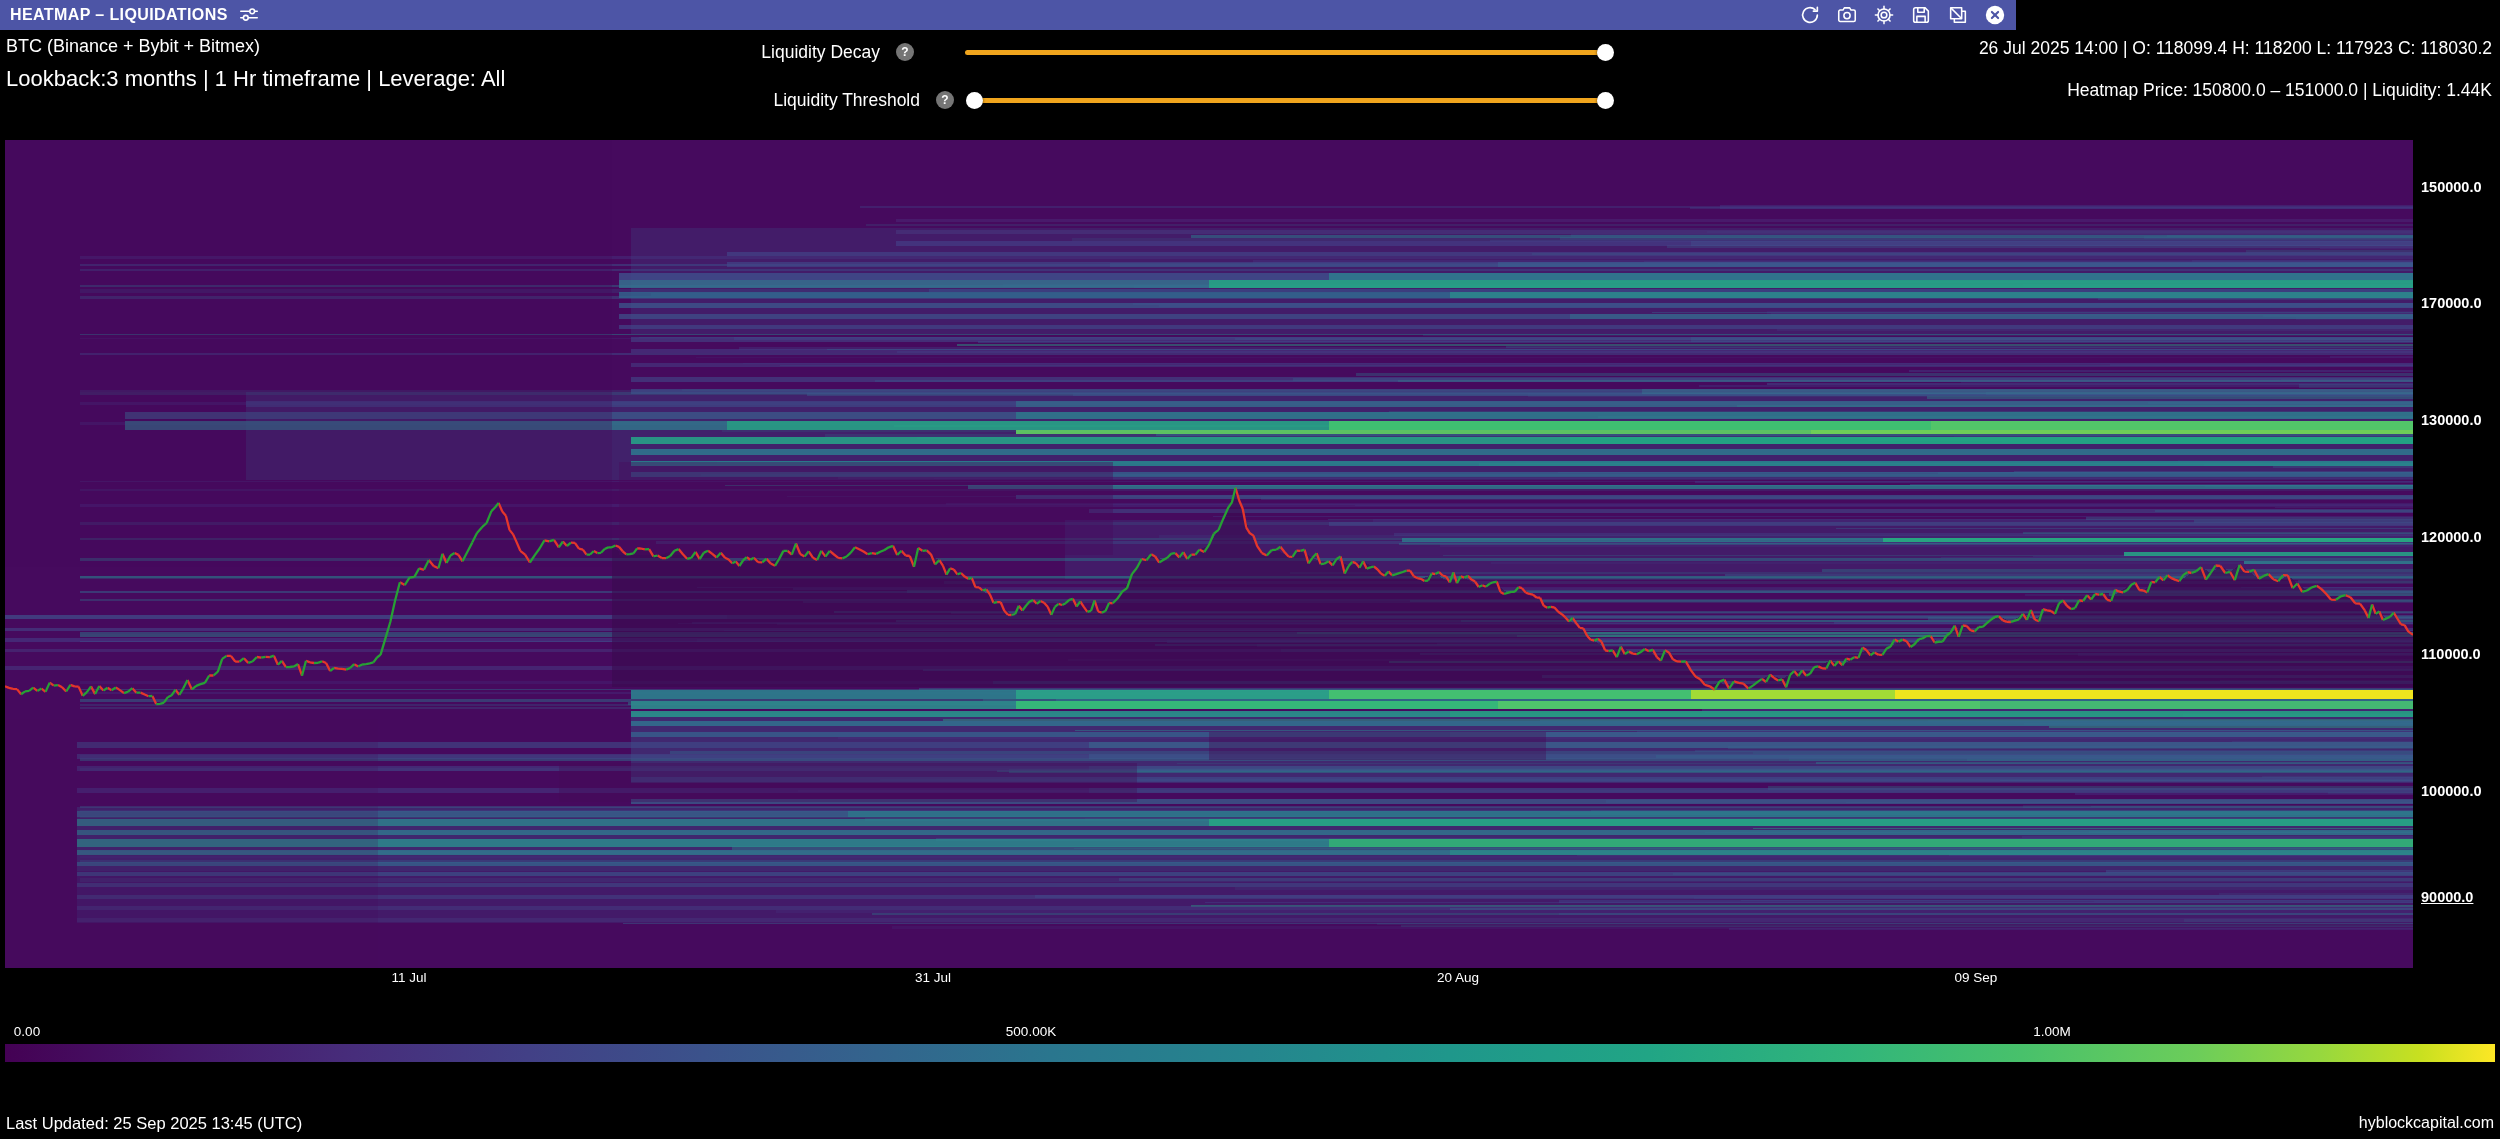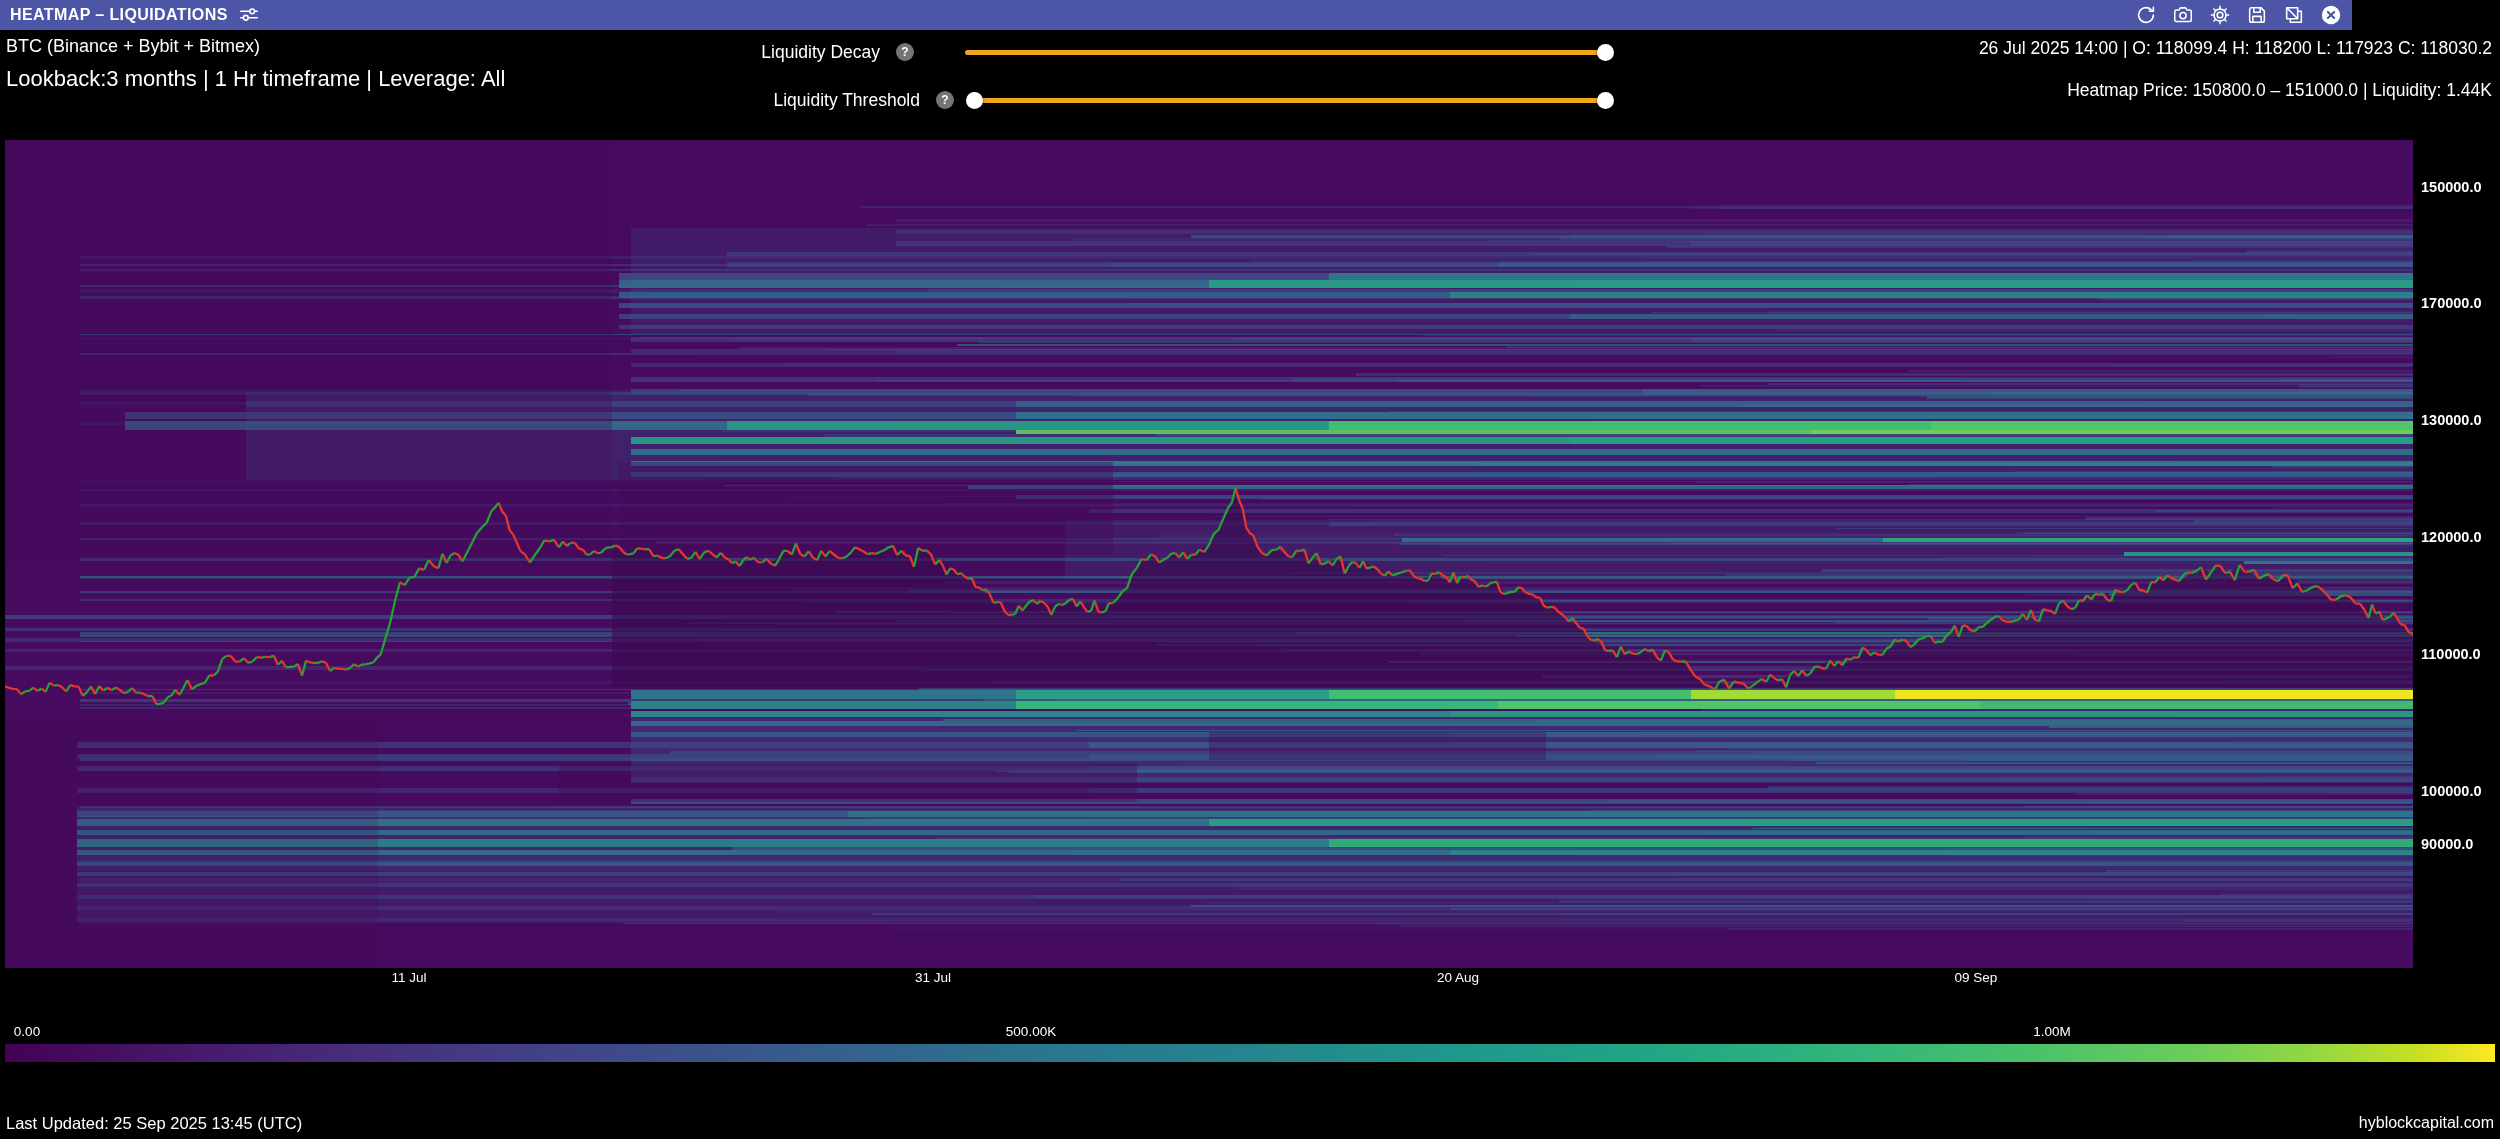--- a/index.html
+++ b/index.html
@@ -1,19 +1,19 @@
 <!DOCTYPE html>
 <html><head>
 <meta charset="utf-8">
 <style>
   html,body{margin:0;padding:0;background:#000;}
   body{width:2500px;height:1139px;position:relative;overflow:hidden;
        font-family:"Liberation Sans","DejaVu Sans",sans-serif;color:#fff;}
   
-  .titlebar{position:absolute;left:0;top:0;width:2352px;height:30px;background:#4d55a6;
+  .titlebar{position:absolute;left:0;top:0;width:2016px;height:30px;background:#4d55a6;
             display:flex;align-items:center;justify-content:space-between;}
   .titlebar .left{display:flex;align-items:center;gap:10px;padding-left:10px;}
   .title{font-size:16px;font-weight:700;letter-spacing:.4px;}
   .hicons{display:flex;align-items:center;gap:15px;padding-right:10px;}
   .hicon{width:22px;height:22px;display:block;cursor:pointer;}
   
   .txt{position:absolute;white-space:nowrap;}
   .instrument{left:6px;top:36px;font-size:18px;}
   .settings{left:6px;top:66px;font-size:22px;}
   .candle{right:8px;top:38px;font-size:17.5px;text-align:right;}
@@ -515,21 +515,21 @@
     <path d="M0.0 546.3L4.0 547.9M4.0 547.9L8.0 548.9M8.0 548.9L12.0 549.1M12.0 549.1L16.1 554.3M28.2 547.7L32.3 550.9M36.5 548.6L40.6 551.8M44.7 542.6L48.8 545.7M53.0 545.1L57.1 547.3M57.1 547.3L61.2 551.5M65.4 544.9L69.5 546.3M69.5 546.3L73.6 546.6M73.6 546.6L77.7 555.9M86.0 546.4L90.1 554.1M94.3 545.9L98.4 550.6M102.5 547.7L106.6 550.2M110.8 547.4L114.9 550.1M114.9 550.1L119.0 553.1M127.3 548.2L131.4 552.7M135.5 552.6L139.7 554.5M139.7 554.5L143.5 556.2M147.4 556.0L151.2 564.1M170.5 549.7L174.3 554.9M182.5 540.1L186.9 549.4M204.2 535.5L208.5 535.5M221.5 515.9L225.9 515.9M225.9 515.9L230.2 521.5M230.2 521.5L234.5 521.7M238.9 518.2L243.2 522.9M251.9 517.0L256.2 517.6M260.5 516.8L264.9 517.1M268.9 515.7L272.9 524.8M276.9 520.9L280.9 527.2M293.0 524.1L297.0 535.7M301.0 520.7L305.0 522.4M305.0 522.4L309.0 523.0M317.1 521.2L321.1 523.0M321.1 523.0L325.1 531.0M329.1 527.9L333.1 528.6M333.1 528.6L337.1 528.8M337.1 528.8L341.1 529.6M349.2 524.2L353.2 526.5M394.9 442.3L399.7 445.1M414.2 428.3L419.0 429.8M423.8 420.1L428.6 426.0M428.6 426.0L433.4 428.3M437.5 413.8L441.5 423.0M449.5 413.0L453.5 414.9M453.5 414.9L457.5 421.3M493.6 362.9L497.3 371.5M497.3 371.5L500.9 375.7M500.9 375.7L504.5 389.9M504.5 389.9L508.1 394.4M508.1 394.4L511.7 402.4M511.7 402.4L515.3 410.8M515.3 410.8L520.1 414.6M520.1 414.6L524.9 422.5M539.4 400.3L544.2 401.4M549.0 399.9L553.8 407.3M557.9 401.5L561.9 406.0M565.9 402.6L569.9 402.9M569.9 402.9L573.9 408.7M573.9 408.7L577.9 409.6M577.9 409.6L581.5 414.6M588.8 411.0L592.4 413.1M610.4 405.5L614.0 406.8M614.0 406.8L617.7 411.3M617.7 411.3L621.3 414.3M632.1 408.4L635.7 408.5M635.7 408.5L639.9 409.4M644.1 409.1L648.4 416.4M652.6 415.5L656.8 418.0M656.8 418.0L661.0 418.2M673.6 409.1L677.9 414.3M677.9 414.3L682.1 418.8M690.5 411.9L694.7 419.1M703.1 410.8L707.3 413.9M707.3 413.9L711.6 417.5M715.8 412.7L720.0 417.8M720.0 417.8L723.6 419.5M723.6 419.5L727.2 423.2M730.8 421.5L734.4 426.0M741.7 417.1L745.3 419.7M748.9 417.8L753.1 422.2M753.1 422.2L757.3 422.3M761.5 418.7L765.7 423.6M765.7 423.6L770.0 425.8M782.6 410.8L786.8 414.7M791.0 403.5L795.2 414.0M795.2 414.0L799.5 416.6M803.7 411.3L807.9 417.7M807.9 417.7L812.1 420.1M816.3 410.8L820.5 416.7M824.7 410.9L829.0 414.5M829.0 414.5L833.2 417.8M833.2 417.8L837.4 418.4M850.0 407.3L854.2 409.3M854.2 409.3L858.5 411.6M858.5 411.6L862.7 414.2M866.9 413.1L871.1 413.9M888.0 405.8L892.2 415.0M896.4 410.8L900.6 415.5M900.6 415.5L904.8 416.0M904.8 416.0L909.0 426.8M913.2 407.9L917.4 410.8M921.7 410.3L925.9 414.3M925.9 414.3L930.1 424.4M934.3 420.1L937.9 425.6M937.9 425.6L941.5 434.6M945.1 428.4L948.8 429.5M948.8 429.5L952.4 434.4M956.0 433.0L959.6 436.6M959.6 436.6L963.2 438.8M966.8 438.0L970.4 447.1M970.4 447.1L974.0 447.3M974.0 447.3L977.6 450.5M981.3 449.4L984.9 454.4M984.9 454.4L988.5 462.8M992.1 462.2L995.7 462.2M995.7 462.2L999.3 470.8M999.3 470.8L1002.9 474.8M1002.9 474.8L1006.5 475.0M1013.8 465.7L1017.4 470.5M1028.2 460.0L1031.8 463.8M1035.4 461.0L1039.1 462.7M1039.1 462.7L1042.7 466.7M1042.7 466.7L1046.3 474.9M1053.5 463.9L1057.1 465.0M1067.9 458.8L1071.6 466.6M1075.2 461.3L1078.8 466.9M1078.8 466.9L1082.4 471.9M1089.6 460.5L1093.2 471.5M1093.2 471.5L1096.8 472.6M1104.1 462.9L1107.7 463.3M1136.6 419.0L1141.4 420.2M1146.2 414.3L1150.2 416.5M1150.2 416.5L1154.2 422.5M1170.3 413.1L1174.3 417.4M1178.3 412.1L1182.3 419.0M1186.3 414.6L1190.4 414.7M1194.4 409.6L1199.2 412.1M1230.5 347.7L1234.1 360.3M1234.1 360.3L1237.7 368.7M1237.7 368.7L1241.3 387.6M1241.3 387.6L1244.9 393.3M1244.9 393.3L1248.5 395.6M1248.5 395.6L1252.2 406.1M1252.2 406.1L1257.0 413.1M1257.0 413.1L1261.8 415.5M1275.4 406.8L1279.5 412.0M1279.5 412.0L1283.5 416.6M1283.5 416.6L1287.5 416.8M1291.5 410.6L1295.5 410.8M1299.5 409.6L1303.5 423.4M1311.6 413.2L1315.6 424.2M1323.6 421.2L1327.6 425.4M1335.6 416.4L1339.7 433.5M1347.3 421.8L1350.9 423.1M1350.9 423.1L1354.5 427.7M1358.1 421.3L1361.7 428.7M1368.9 426.5L1372.6 429.5M1372.6 429.5L1376.2 433.8M1376.2 433.8L1379.8 435.8M1383.4 431.4L1387.0 435.3M1401.5 430.6L1405.1 430.7M1405.1 430.7L1408.7 436.2M1408.7 436.2L1412.3 438.1M1412.3 438.1L1415.9 438.8M1415.9 438.8L1419.5 440.9M1426.7 433.5L1430.4 434.1M1434.0 432.0L1437.6 435.5M1437.6 435.5L1441.2 436.6M1441.2 436.6L1444.8 442.3M1448.4 432.4L1452.0 443.1M1455.6 436.4L1459.2 437.7M1462.9 435.8L1466.5 439.6M1466.5 439.6L1470.1 441.6M1470.1 441.6L1473.7 447.0M1477.3 445.3L1480.9 446.7M1491.8 441.7L1495.4 451.9M1495.4 451.9L1499.0 454.0M1513.4 447.2L1517.0 448.2M1517.0 448.2L1520.7 452.6M1520.7 452.6L1524.3 453.9M1524.3 453.9L1527.9 454.6M1527.9 454.6L1531.5 457.5M1531.5 457.5L1535.1 457.7M1535.1 457.7L1538.7 465.7M1538.7 465.7L1542.3 467.7M1545.9 466.9L1549.5 467.5M1549.5 467.5L1553.2 471.8M1553.2 471.8L1556.8 474.2M1556.8 474.2L1560.4 477.4M1560.4 477.4L1564.0 481.5M1567.6 477.8L1571.2 483.1M1571.2 483.1L1574.8 487.9M1574.8 487.9L1578.4 488.4M1578.4 488.4L1582.1 495.8M1582.1 495.8L1585.7 499.7M1585.7 499.7L1589.3 500.7M1592.9 498.8L1596.5 501.7M1596.5 501.7L1600.1 510.3M1600.1 510.3L1603.7 511.2M1607.7 510.4L1611.8 517.1M1615.8 506.6L1619.8 514.1M1623.8 511.6L1627.8 513.6M1627.8 513.6L1631.8 514.2M1639.8 508.9L1643.9 511.2M1647.9 509.7L1651.9 517.1M1651.9 517.1L1655.9 520.7M1659.9 510.3L1663.9 512.4M1663.9 512.4L1667.9 519.3M1667.9 519.3L1672.0 521.4M1672.0 521.4L1676.0 521.7M1680.8 521.4L1685.6 529.9M1685.6 529.9L1690.4 536.4M1690.4 536.4L1695.2 539.3M1695.2 539.3L1700.0 544.9M1700.0 544.9L1704.9 546.3M1704.9 546.3L1709.7 549.7M1719.3 539.6L1724.1 548.6M1728.9 541.3L1733.8 542.8M1733.8 542.8L1738.6 543.7M1738.6 543.7L1743.4 548.6M1757.0 538.9L1761.1 542.0M1765.1 534.6L1769.1 537.9M1769.1 537.9L1773.1 540.4M1777.1 539.3L1781.1 547.3M1789.1 531.1L1793.2 536.1M1797.2 530.4L1801.2 535.8M1813.2 526.4L1817.2 528.3M1817.2 528.3L1821.3 528.5M1825.3 520.6L1829.3 525.9M1833.3 521.3L1837.3 525.3M1841.3 518.6L1845.3 519.7M1849.3 517.1L1853.4 517.8M1857.4 507.6L1861.4 510.1M1861.4 510.1L1865.4 515.3M1869.4 512.4L1873.4 514.7M1873.4 514.7L1877.4 514.8M1889.5 499.5L1893.5 501.6M1897.5 499.6L1901.5 501.1M1901.5 501.1L1905.5 507.0M1925.6 496.0L1929.6 502.5M1949.7 485.6L1953.7 496.9M1957.7 485.5L1961.7 486.0M1961.7 486.0L1965.7 490.4M1965.7 490.4L1969.7 491.4M1993.8 476.2L1997.8 480.4M1997.8 480.4L2001.9 481.9M2001.9 481.9L2005.9 482.0M2017.9 473.9L2021.9 479.9M2025.9 469.9L2029.9 479.7M2029.9 479.7L2034.0 481.3M2038.0 469.1L2042.0 470.4M2042.0 470.4L2046.0 471.0M2046.0 471.0L2050.0 473.9M2058.0 460.3L2062.1 466.0M2062.1 466.0L2066.1 469.2M2074.1 460.3L2078.1 461.0M2082.1 455.2L2086.1 459.5M2090.1 454.0L2094.2 454.6M2098.2 454.0L2102.2 459.8M2102.2 459.8L2106.2 460.9M2110.2 449.7L2114.2 451.7M2114.2 451.7L2118.2 452.3M2130.3 442.8L2134.3 450.0M2134.3 450.0L2138.3 450.5M2138.3 450.5L2142.3 452.4M2146.3 441.9L2150.3 442.3M2154.4 436.9L2158.4 440.4M2162.4 435.3L2166.4 438.1M2166.4 438.1L2170.4 439.9M2170.4 439.9L2174.4 441.2M2182.5 432.2L2186.5 433.0M2196.1 427.1L2200.9 439.7M2210.5 425.5L2215.4 426.0M2215.4 426.0L2220.2 433.0M2225.0 431.8L2229.8 440.2M2234.6 424.8L2239.4 431.7M2239.4 431.7L2244.3 431.8M2249.1 429.8L2253.9 438.8M2263.5 434.1L2268.3 439.3M2268.3 439.3L2273.2 441.2M2278.0 435.1L2282.8 435.3M2282.8 435.3L2287.6 448.2M2292.4 443.5L2297.2 451.9M2311.7 445.8L2316.5 449.1M2316.5 449.1L2321.3 454.0M2321.3 454.0L2326.1 459.7M2326.1 459.7L2330.9 459.8M2340.6 455.2L2345.4 457.3M2345.4 457.3L2350.2 463.3M2350.2 463.3L2355.0 463.6M2355.0 463.6L2359.8 470.4M2359.8 470.4L2363.5 478.1M2367.1 464.5L2370.7 473.9M2374.3 471.5L2377.9 480.0M2388.7 472.7L2392.3 478.5M2392.3 478.5L2396.0 484.4M2396.0 484.4L2399.6 485.1M2399.6 485.1L2403.2 491.4M2403.2 491.4L2408.0 494.9" stroke="#e5362b" fill="none" stroke-width="2.3" shape-rendering="auto"></path>
     <path d="M16.1 554.3L20.1 551.4M20.1 551.4L24.1 550.9M24.1 550.9L28.2 547.7M32.3 550.9L36.5 548.6M40.6 551.8L44.7 542.6M48.8 545.7L53.0 545.1M61.2 551.5L65.4 544.9M77.7 555.9L81.9 552.1M81.9 552.1L86.0 546.4M90.1 554.1L94.3 545.9M98.4 550.6L102.5 547.7M106.6 550.2L110.8 547.4M119.0 553.1L123.2 551.6M123.2 551.6L127.3 548.2M131.4 552.7L135.5 552.6M143.5 556.2L147.4 556.0M151.2 564.1L155.1 563.9M155.1 563.9L158.9 562.6M158.9 562.6L162.8 557.2M162.8 557.2L166.6 555.3M166.6 555.3L170.5 549.7M174.3 554.9L178.2 548.6M178.2 548.6L182.5 540.1M186.9 549.4L191.2 545.8M191.2 545.8L195.5 544.2M195.5 544.2L199.9 542.8M199.9 542.8L204.2 535.5M208.5 535.5L212.9 531.7M212.9 531.7L217.2 518.9M217.2 518.9L221.5 515.9M234.5 521.7L238.9 518.2M243.2 522.9L247.5 521.5M247.5 521.5L251.9 517.0M256.2 517.6L260.5 516.8M264.9 517.1L268.9 515.7M272.9 524.8L276.9 520.9M280.9 527.2L284.9 527.0M284.9 527.0L289.0 526.4M289.0 526.4L293.0 524.1M297.0 535.7L301.0 520.7M309.0 523.0L313.0 522.9M313.0 522.9L317.1 521.2M325.1 531.0L329.1 527.9M341.1 529.6L345.1 528.0M345.1 528.0L349.2 524.2M353.2 526.5L357.2 524.5M357.2 524.5L361.2 524.1M361.2 524.1L364.8 523.3M364.8 523.3L368.4 522.4M368.4 522.4L372.0 517.5M372.0 517.5L375.6 514.7M375.6 514.7L380.5 498.2M380.5 498.2L385.3 482.0M385.3 482.0L390.1 460.5M390.1 460.5L394.9 442.3M399.7 445.1L404.5 437.7M404.5 437.7L409.4 436.9M409.4 436.9L414.2 428.3M419.0 429.8L423.8 420.1M433.4 428.3L437.5 413.8M441.5 423.0L445.5 415.5M445.5 415.5L449.5 413.0M457.5 421.3L462.3 412.0M462.3 412.0L467.2 402.6M467.2 402.6L472.0 393.0M472.0 393.0L476.8 387.4M476.8 387.4L481.6 383.0M481.6 383.0L486.4 371.1M486.4 371.1L490.0 367.5M490.0 367.5L493.6 362.9M524.9 422.5L529.8 415.1M529.8 415.1L534.6 408.5M534.6 408.5L539.4 400.3M544.2 401.4L549.0 399.9M553.8 407.3L557.9 401.5M561.9 406.0L565.9 402.6M581.5 414.6L585.1 414.5M585.1 414.5L588.8 411.0M592.4 413.1L596.0 412.8M596.0 412.8L599.6 409.0M599.6 409.0L603.2 407.4M603.2 407.4L606.8 407.3M606.8 407.3L610.4 405.5M621.3 414.3L624.9 414.1M624.9 414.1L628.5 413.4M628.5 413.4L632.1 408.4M639.9 409.4L644.1 409.1M648.4 416.4L652.6 415.5M661.0 418.2L665.2 416.0M665.2 416.0L669.4 410.8M669.4 410.8L673.6 409.1M682.1 418.8L686.3 417.8M686.3 417.8L690.5 411.9M694.7 419.1L698.9 412.6M698.9 412.6L703.1 410.8M711.6 417.5L715.8 412.7M727.2 423.2L730.8 421.5M734.4 426.0L738.1 420.3M738.1 420.3L741.7 417.1M745.3 419.7L748.9 417.8M757.3 422.3L761.5 418.7M770.0 425.8L774.2 418.9M774.2 418.9L778.4 410.9M778.4 410.9L782.6 410.8M786.8 414.7L791.0 403.5M799.5 416.6L803.7 411.3M812.1 420.1L816.3 410.8M820.5 416.7L824.7 410.9M837.4 418.4L841.6 416.5M841.6 416.5L845.8 412.6M845.8 412.6L850.0 407.3M862.7 414.2L866.9 413.1M871.1 413.9L875.3 411.8M875.3 411.8L879.5 410.0M879.5 410.0L883.7 407.3M883.7 407.3L888.0 405.8M892.2 415.0L896.4 410.8M909.0 426.8L913.2 407.9M917.4 410.8L921.7 410.3M930.1 424.4L934.3 420.1M941.5 434.6L945.1 428.4M952.4 434.4L956.0 433.0M963.2 438.8L966.8 438.0M977.6 450.5L981.3 449.4M988.5 462.8L992.1 462.2M1006.5 475.0L1010.2 474.0M1010.2 474.0L1013.8 465.7M1017.4 470.5L1021.0 465.7M1021.0 465.7L1024.6 461.6M1024.6 461.6L1028.2 460.0M1031.8 463.8L1035.4 461.0M1046.3 474.9L1049.9 466.9M1049.9 466.9L1053.5 463.9M1057.1 465.0L1060.7 463.2M1060.7 463.2L1064.3 459.8M1064.3 459.8L1067.9 458.8M1071.6 466.6L1075.2 461.3M1082.4 471.9L1086.0 470.9M1086.0 470.9L1089.6 460.5M1096.8 472.6L1100.5 471.0M1100.5 471.0L1104.1 462.9M1107.7 463.3L1112.5 458.5M1112.5 458.5L1117.3 451.7M1117.3 451.7L1122.1 448.0M1122.1 448.0L1126.9 434.1M1126.9 434.1L1131.8 428.0M1131.8 428.0L1136.6 419.0M1141.4 420.2L1146.2 414.3M1154.2 422.5L1158.2 420.1M1158.2 420.1L1162.3 417.8M1162.3 417.8L1166.3 413.6M1166.3 413.6L1170.3 413.1M1174.3 417.4L1178.3 412.1M1182.3 419.0L1186.3 414.6M1190.4 414.7L1194.4 409.6M1199.2 412.1L1204.0 404.9M1204.0 404.9L1208.8 393.7M1208.8 393.7L1213.6 389.8M1213.6 389.8L1218.4 378.4M1218.4 378.4L1223.3 367.6M1223.3 367.6L1226.9 362.4M1226.9 362.4L1230.5 347.7M1261.8 415.5L1266.6 410.1M1266.6 410.1L1271.4 409.6M1271.4 409.6L1275.4 406.8M1287.5 416.8L1291.5 410.6M1295.5 410.8L1299.5 409.6M1303.5 423.4L1307.5 417.8M1307.5 417.8L1311.6 413.2M1315.6 424.2L1319.6 423.6M1319.6 423.6L1323.6 421.2M1327.6 425.4L1331.6 419.0M1331.6 419.0L1335.6 416.4M1339.7 433.5L1343.7 426.0M1343.7 426.0L1347.3 421.8M1354.5 427.7L1358.1 421.3M1361.7 428.7L1365.3 427.4M1365.3 427.4L1368.9 426.5M1379.8 435.8L1383.4 431.4M1387.0 435.3L1390.6 434.3M1390.6 434.3L1394.2 433.1M1394.2 433.1L1397.8 432.0M1397.8 432.0L1401.5 430.6M1419.5 440.9L1423.1 440.5M1423.1 440.5L1426.7 433.5M1430.4 434.1L1434.0 432.0M1444.8 442.3L1448.4 432.4M1452.0 443.1L1455.6 436.4M1459.2 437.7L1462.9 435.8M1473.7 447.0L1477.3 445.3M1480.9 446.7L1484.5 443.8M1484.5 443.8L1488.1 442.3M1488.1 442.3L1491.8 441.7M1499.0 454.0L1502.6 452.8M1502.6 452.8L1506.2 451.8M1506.2 451.8L1509.8 451.8M1509.8 451.8L1513.4 447.2M1542.3 467.7L1545.9 466.9M1564.0 481.5L1567.6 477.8M1589.3 500.7L1592.9 498.8M1603.7 511.2L1607.7 510.4M1611.8 517.1L1615.8 506.6M1619.8 514.1L1623.8 511.6M1631.8 514.2L1635.8 512.0M1635.8 512.0L1639.8 508.9M1643.9 511.2L1647.9 509.7M1655.9 520.7L1659.9 510.3M1676.0 521.7L1680.8 521.4M1709.7 549.7L1714.5 541.6M1714.5 541.6L1719.3 539.6M1724.1 548.6L1728.9 541.3M1743.4 548.6L1748.2 545.4M1748.2 545.4L1753.0 541.6M1753.0 541.6L1757.0 538.9M1761.1 542.0L1765.1 534.6M1773.1 540.4L1777.1 539.3M1781.1 547.3L1785.1 534.8M1785.1 534.8L1789.1 531.1M1793.2 536.1L1797.2 530.4M1801.2 535.8L1805.2 533.7M1805.2 533.7L1809.2 527.1M1809.2 527.1L1813.2 526.4M1821.3 528.5L1825.3 520.6M1829.3 525.9L1833.3 521.3M1837.3 525.3L1841.3 518.6M1845.3 519.7L1849.3 517.1M1853.4 517.8L1857.4 507.6M1865.4 515.3L1869.4 512.4M1877.4 514.8L1881.5 508.6M1881.5 508.6L1885.5 506.6M1885.5 506.6L1889.5 499.5M1893.5 501.6L1897.5 499.6M1905.5 507.0L1909.5 504.2M1909.5 504.2L1913.6 499.2M1913.6 499.2L1917.6 498.4M1917.6 498.4L1921.6 496.1M1921.6 496.1L1925.6 496.0M1929.6 502.5L1933.6 501.9M1933.6 501.9L1937.6 501.5M1937.6 501.5L1941.7 495.5M1941.7 495.5L1945.7 492.5M1945.7 492.5L1949.7 485.6M1953.7 496.9L1957.7 485.5M1969.7 491.4L1973.8 487.0M1973.8 487.0L1977.8 486.9M1977.8 486.9L1981.8 483.2M1981.8 483.2L1985.8 479.9M1985.8 479.9L1989.8 477.0M1989.8 477.0L1993.8 476.2M2005.9 482.0L2009.9 480.6M2009.9 480.6L2013.9 479.3M2013.9 479.3L2017.9 473.9M2021.9 479.9L2025.9 469.9M2034.0 481.3L2038.0 469.1M2050.0 473.9L2054.0 463.3M2054.0 463.3L2058.0 460.3M2066.1 469.2L2070.1 468.1M2070.1 468.1L2074.1 460.3M2078.1 461.0L2082.1 455.2M2086.1 459.5L2090.1 454.0M2094.2 454.6L2098.2 454.0M2106.2 460.9L2110.2 449.7M2118.2 452.3L2122.3 450.0M2122.3 450.0L2126.3 444.7M2126.3 444.7L2130.3 442.8M2142.3 452.4L2146.3 441.9M2150.3 442.3L2154.4 436.9M2158.4 440.4L2162.4 435.3M2174.4 441.2L2178.4 434.9M2178.4 434.9L2182.5 432.2M2186.5 433.0L2191.3 431.1M2191.3 431.1L2196.1 427.1M2200.9 439.7L2205.7 433.0M2205.7 433.0L2210.5 425.5M2220.2 433.0L2225.0 431.8M2229.8 440.2L2234.6 424.8M2244.3 431.8L2249.1 429.8M2253.9 438.8L2258.7 435.9M2258.7 435.9L2263.5 434.1M2273.2 441.2L2278.0 435.1M2287.6 448.2L2292.4 443.5M2297.2 451.9L2302.0 450.5M2302.0 450.5L2306.9 447.3M2306.9 447.3L2311.7 445.8M2330.9 459.8L2335.8 456.3M2335.8 456.3L2340.6 455.2M2363.5 478.1L2367.1 464.5M2370.7 473.9L2374.3 471.5M2377.9 480.0L2381.5 478.5M2381.5 478.5L2385.1 476.8M2385.1 476.8L2388.7 472.7" stroke="#27a035" fill="none" stroke-width="2.3" shape-rendering="auto"></path>
   </svg>
 <div id="yaxis">
     <div class="ylab" style="top: 178.538px;">150000.0</div>
     <div class="ylab" style="top: 295.339px;">170000.0</div>
     <div class="ylab" style="top: 412.139px;">130000.0</div>
     <div class="ylab" style="top: 528.94px;">120000.0</div>
     <div class="ylab" style="top: 645.741px;">110000.0</div>
     <div class="ylab" style="top: 762.541px; margin-top: 20px;">100000.0</div>
-    <div class="ylab" style="top: 836px;">90000.0</div>
+    <div class="ylab" style="top: 889px; text-decoration: underline;">90000.0</div>
   </div>
 <div id="xaxis">
     <div class="xlab" style="left: 409.062px;">11 Jul</div>
     <div class="xlab" style="left: 933.043px;">31 Jul</div>
     <div class="xlab" style="left: 1457.99px;">20 Aug</div>
     <div class="xlab" style="left: 1975.95px;">09 Sep</div>
   </div>
 <div id="cblabels">
     <div class="cblab" style="left: 27px;">0.00</div>
     <div class="cblab" style="left: 1031px;">500.00K</div>

